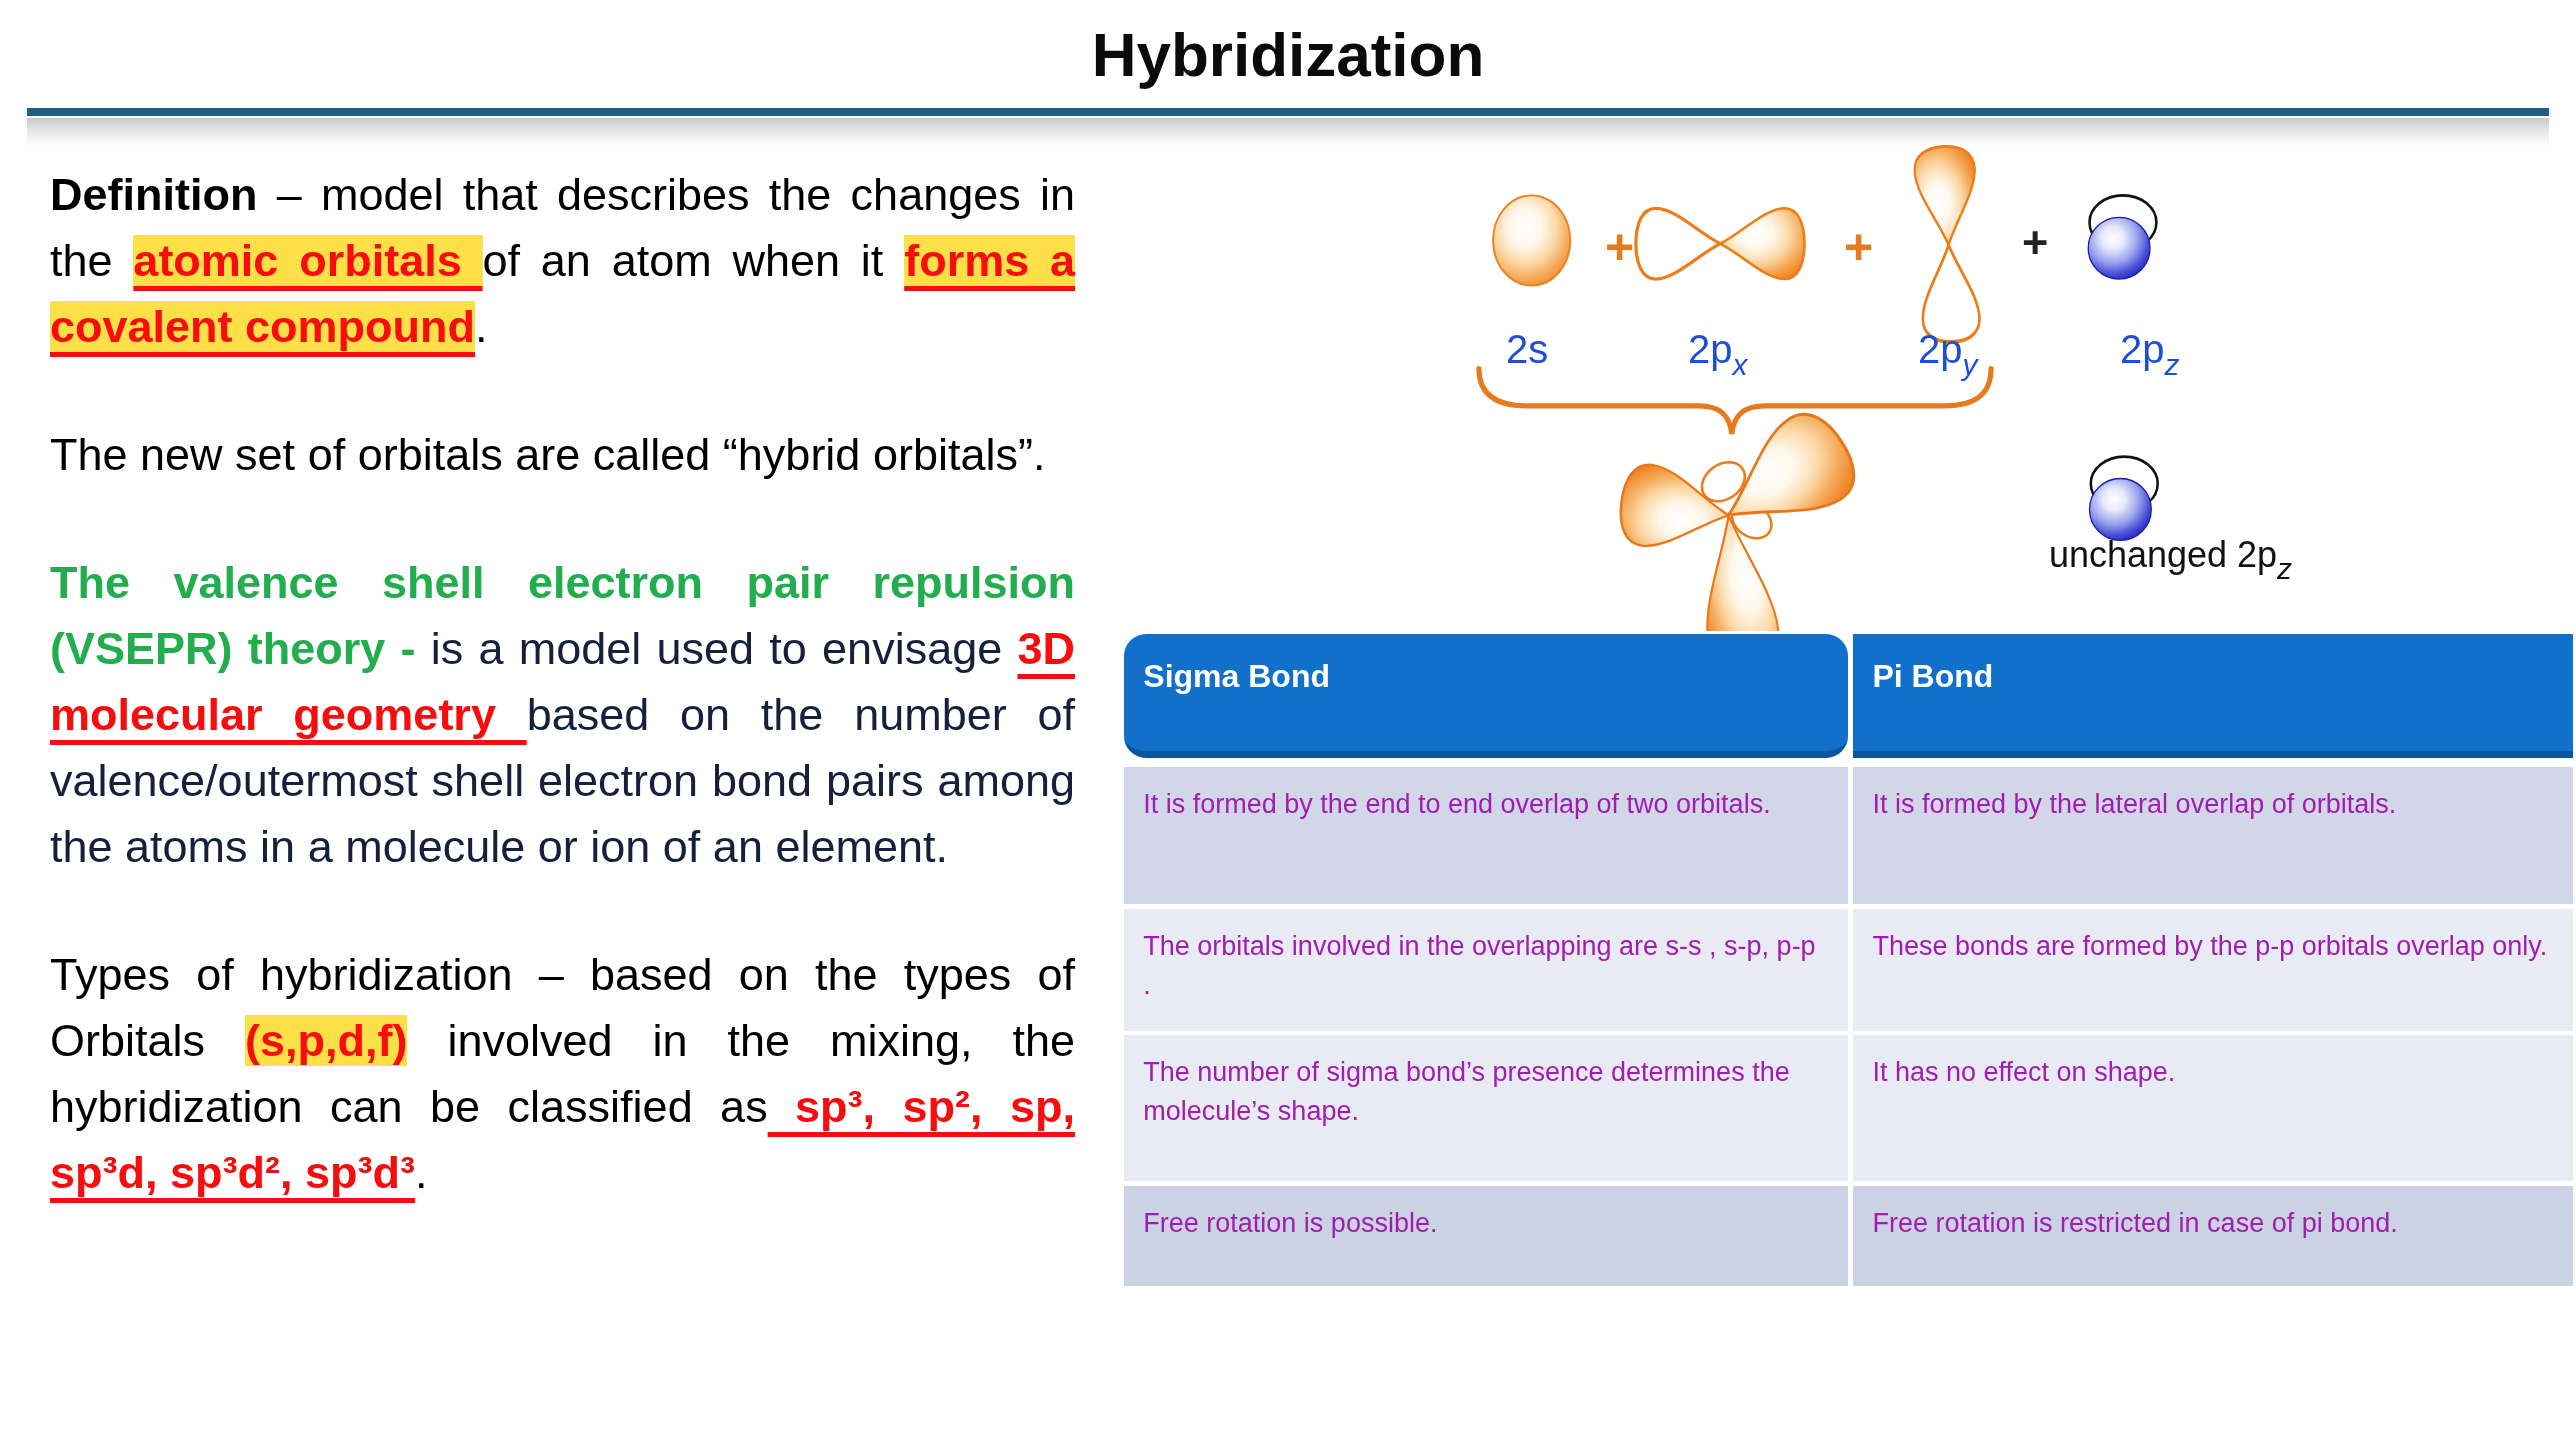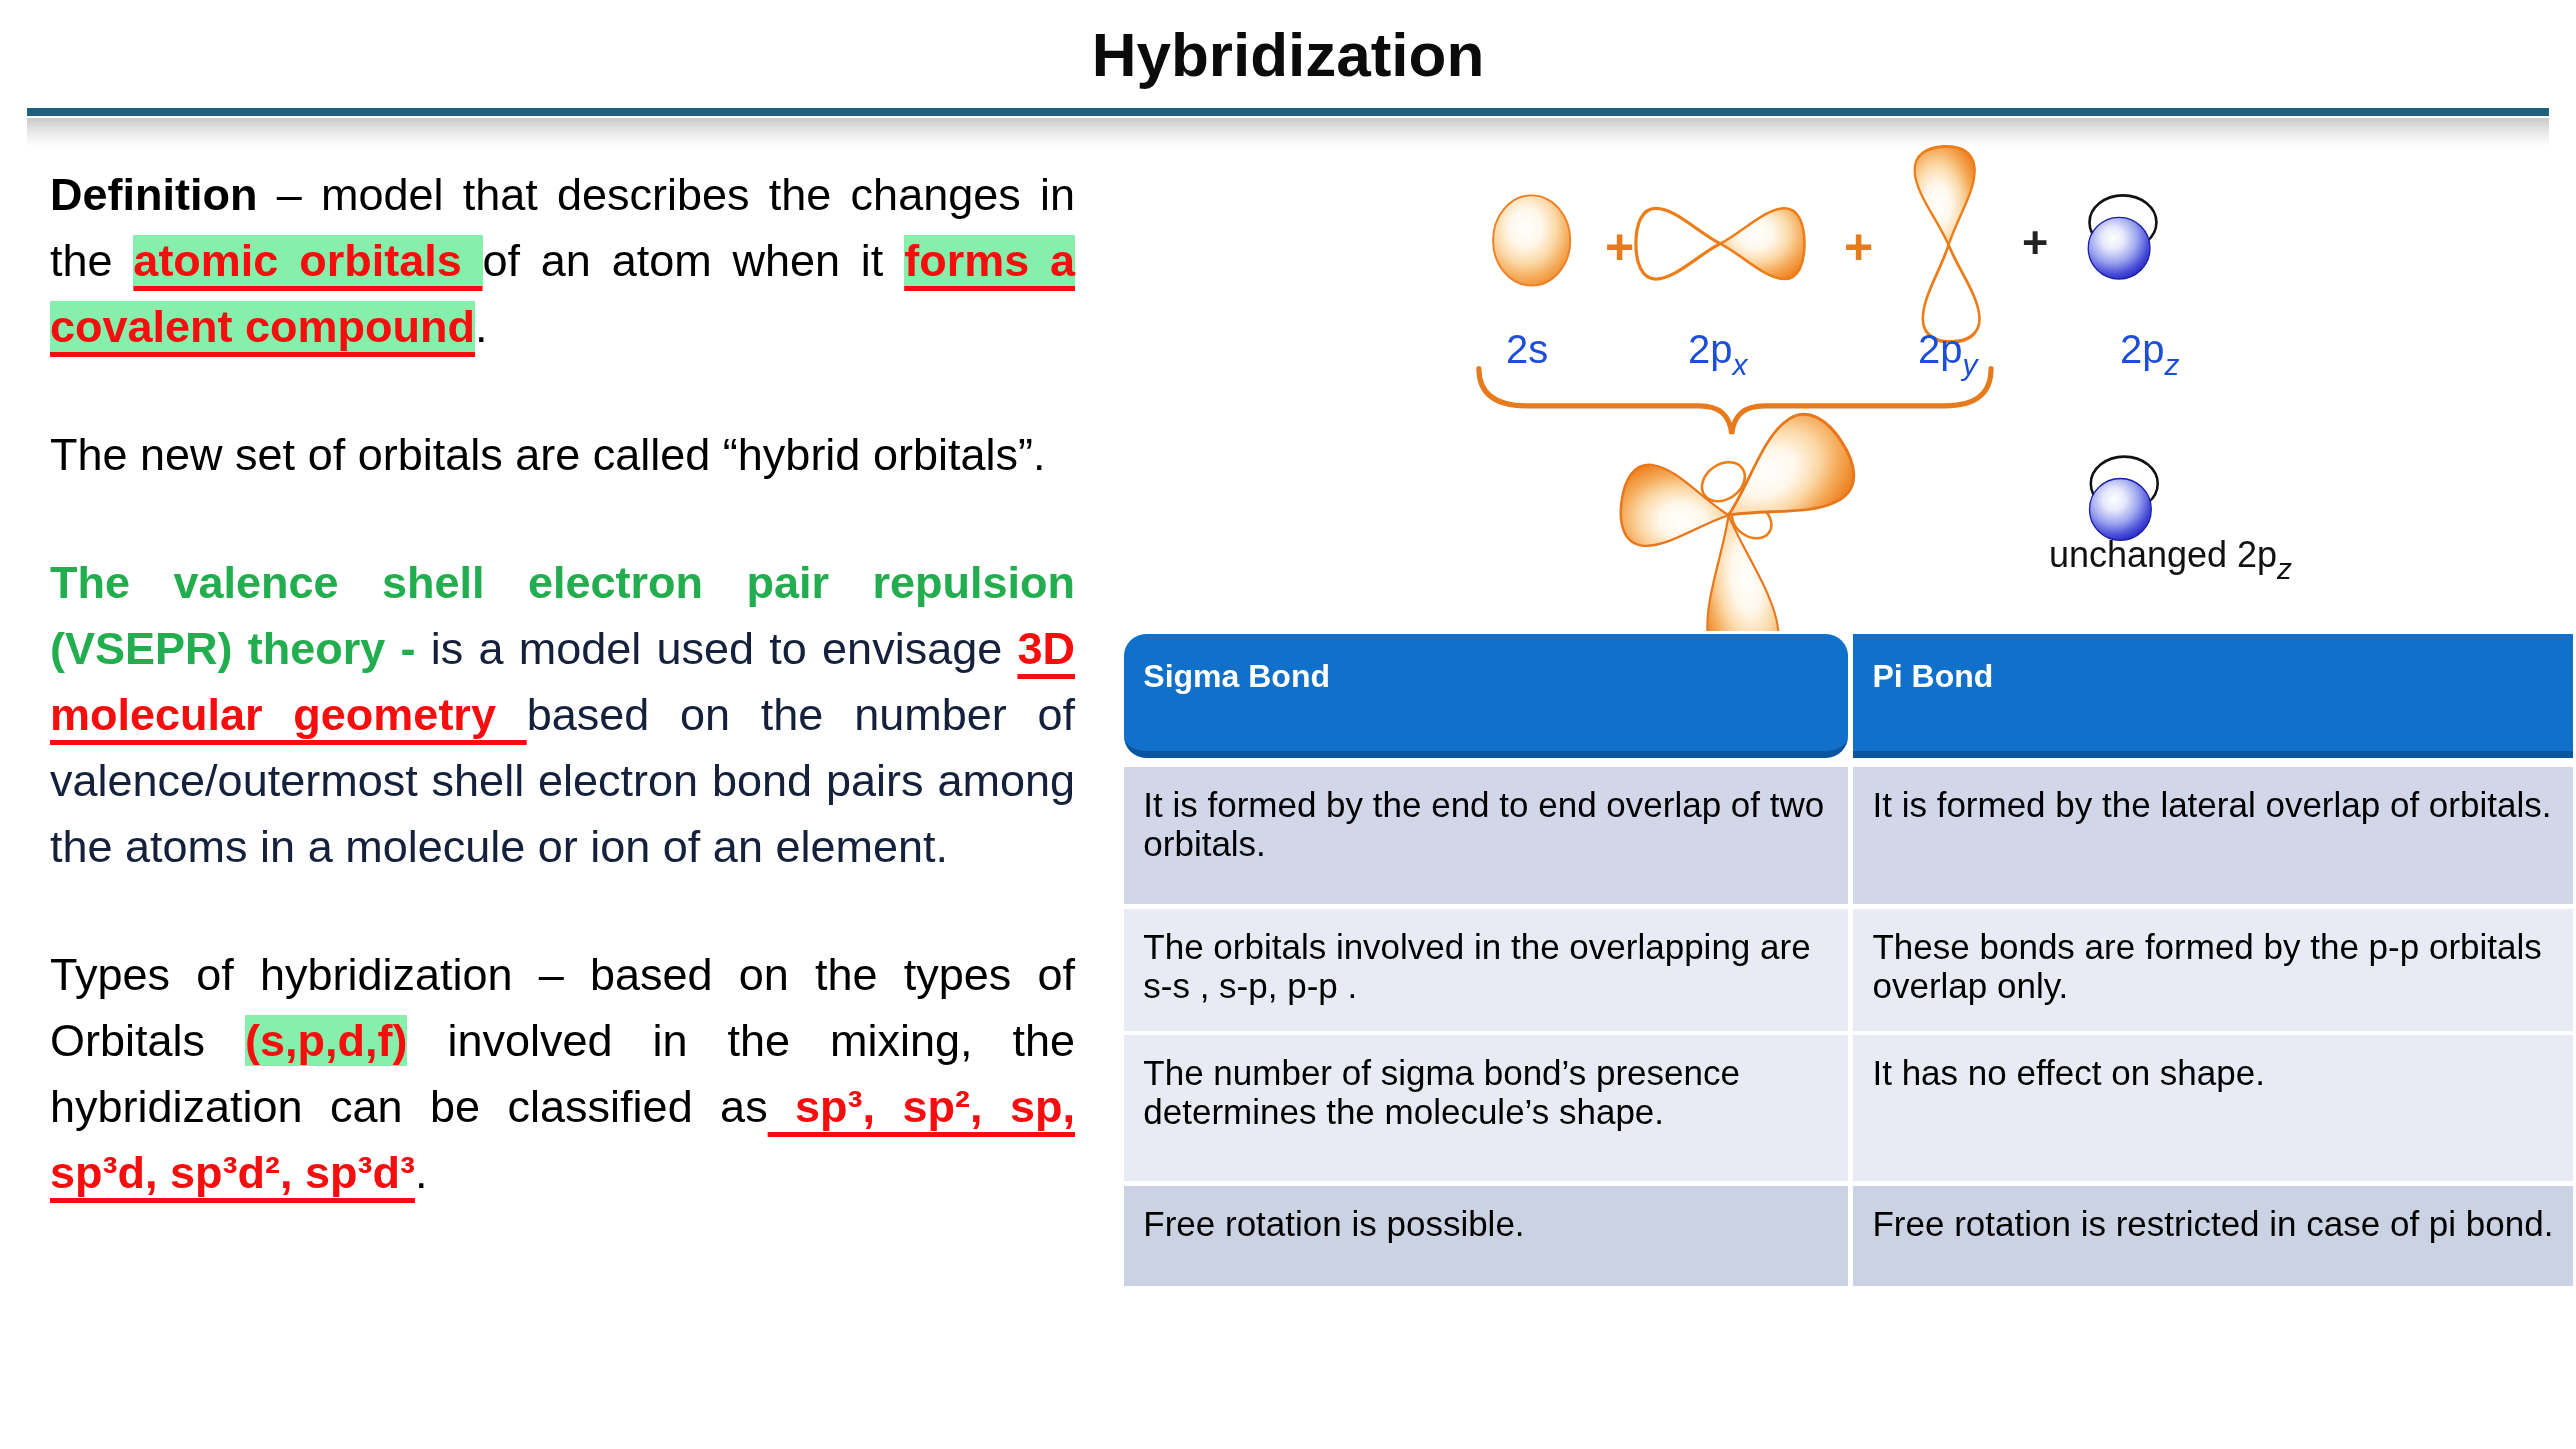--- a/index.html
+++ b/index.html
@@ -20,38 +20,38 @@
   
   .left-col{
     position:absolute;left:50px;top:162px;width:1025px;
     font-size:45px;line-height:66px;text-align:justify;color:#000;
   }
   .left-col p{margin:0 0 62px 0;}
   .b{font-weight:bold;}
   .red{color:#f60d0d;font-weight:bold;}
   .green{color:#22ad4e;font-weight:bold;}
   .navy{color:#15203d;}
-  .hl{background:#86efac;}
+  .hl{background:#fde047;}
   .u{text-decoration:underline;text-decoration-thickness:4.5px;text-underline-offset:10.3px;}
   
   .diagram{position:absolute;left:1436px;top:142px;width:966px;height:489px;}
   .diagram svg{position:absolute;left:0;top:0;}
   .dg-label{
     position:absolute;font-size:40px;color:#1d4ed8;white-space:nowrap;
   }
   .dg-label sub,.unchanged sub{font-size:30px;font-style:italic;vertical-align:-11.6px;}
   .plus{position:absolute;font-size:50px;font-weight:600;color:#e87a1e;}
   .plus.dark{color:#222;font-size:45px;}
   .unchanged{position:absolute;left:567px;top:392px;width:335px;text-align:center;
     font-size:36px;color:#111;white-space:nowrap;}
   
   .bondtable{position:absolute;left:1124px;top:634px;width:1449px;}
   .bt-row{display:flex;gap:5.2px;}
   .bt-row.header{margin:0;}
-  .bt-cell{box-sizing:border-box;padding:18px 19.3px 13px 19.3px;font-size:35px;line-height:39px;color:#000000;}
+  .bt-cell{box-sizing:border-box;padding:18px 19.3px 13px 19.3px;font-size:27px;line-height:39px;color:#a21caf;}
   .bt-cell.c0{width:724px;flex:0 0 724px;}
   .bt-cell.c1{flex:1 1 auto;}
   .bt-h{
     box-sizing:border-box;min-height:124px;padding:23px 19.3px 13px 19.3px;
     background:#1170c9;border-bottom:7.7px solid #0a55a0;
     color:#ffffff;font-size:32px;font-weight:bold;line-height:39px;
   }
   .bt-h.c0{width:724px;flex:0 0 724px;border-radius:22px;}
   .bt-h.c1{flex:1 1 auto;}
   .r1{margin-top:9px;}

